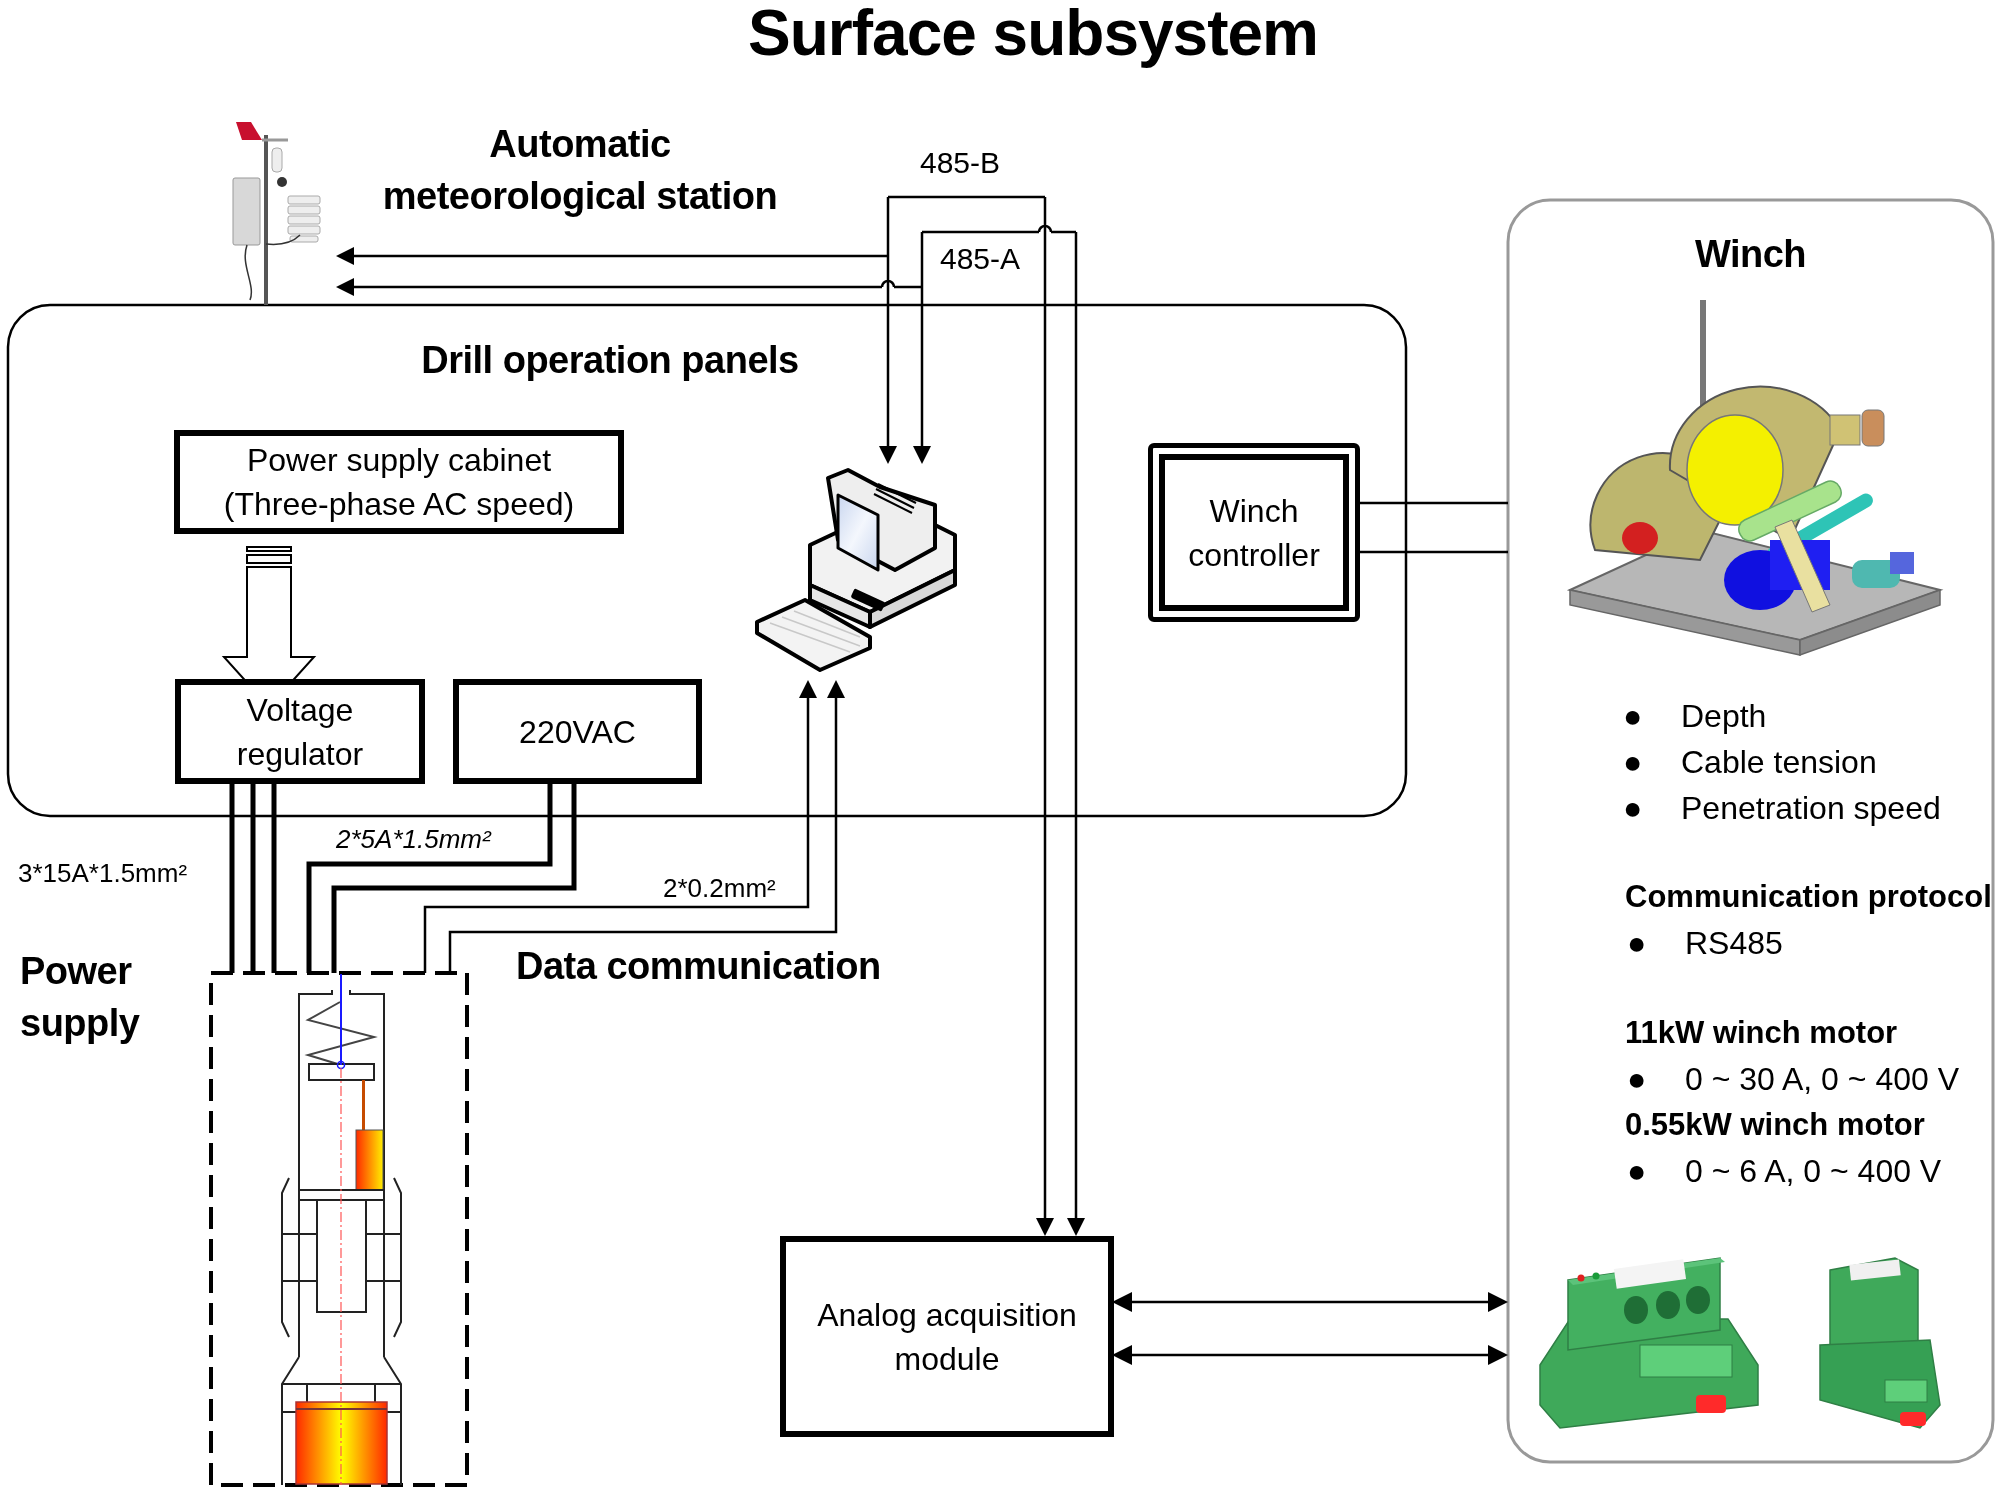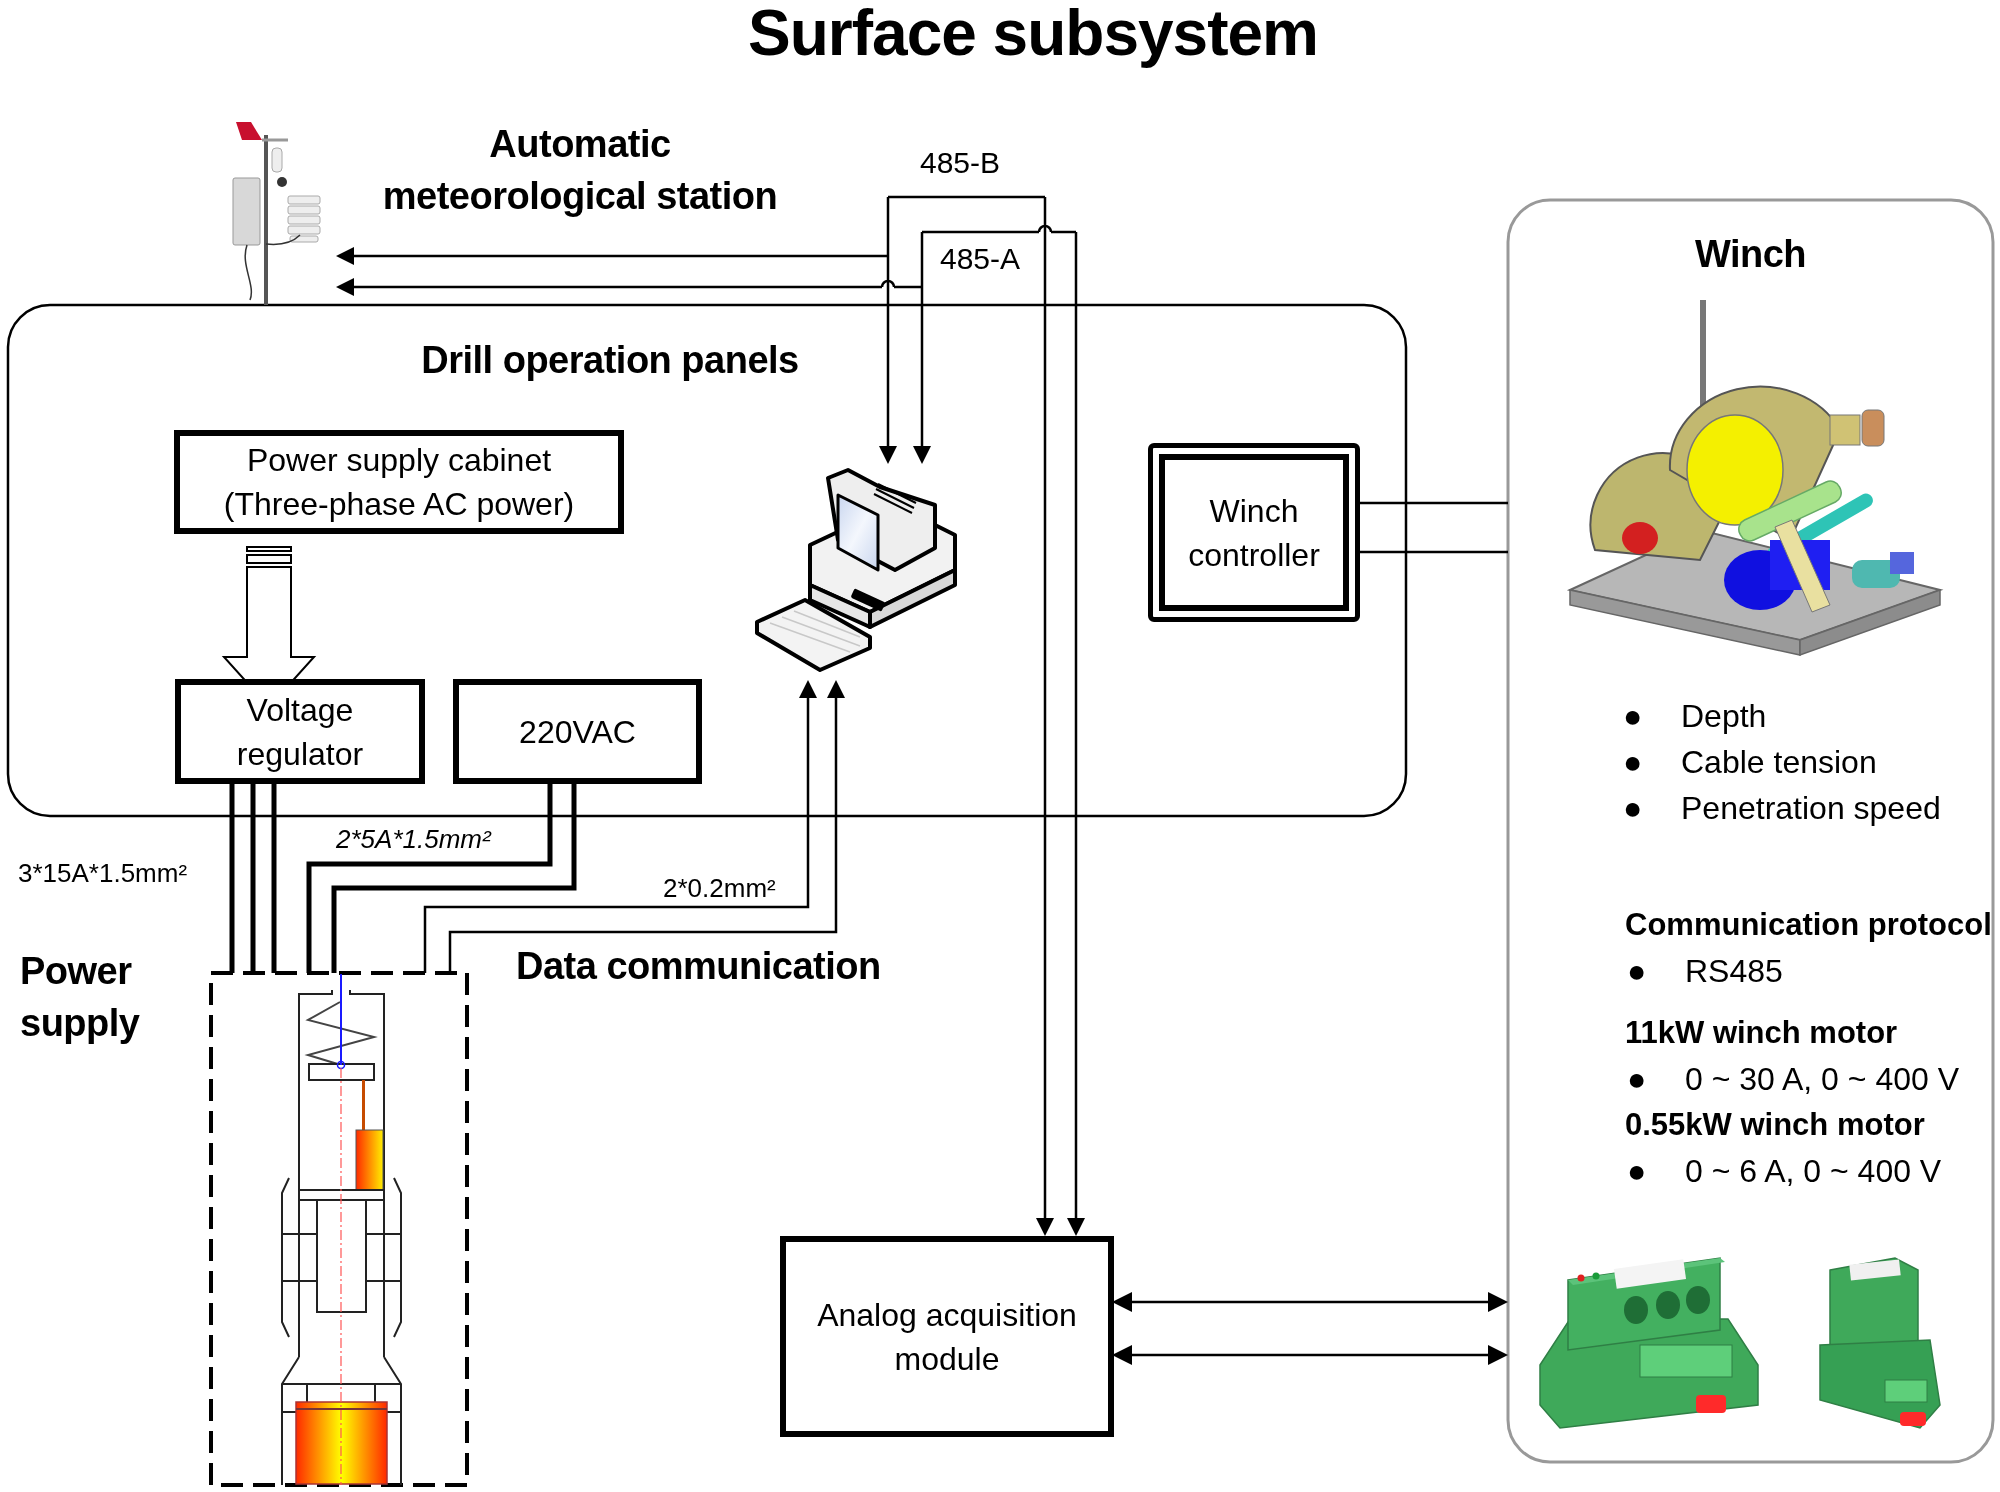--- a/index.html
+++ b/index.html
@@ -226,21 +226,21 @@
 </div>
 
 <div class="abs" style="left:920px; top:146px; font-size:30px;">485-B</div>
 <div class="abs" style="left:940px; top:242px; font-size:30px;">485-A</div>
 
 <div class="abs bold-label" style="left:380px; top:334px; width:460px;">Drill operation panels</div>
 
 <div class="box" style="left:174px; top:430px; width:450px; height:104px;">
   <div>
     <div>Power supply cabinet</div>
-    <div>(Three-phase AC power)</div>
+    <div>(Three-phase AC speed)</div>
   </div>
 </div>
 
 <div class="box" style="left:175px; top:679px; width:250px; height:105px;">
   <div>
     <div>Voltage</div>
     <div>regulator</div>
   </div>
 </div>
 
@@ -275,21 +275,21 @@
 </div>
 
 <div class="abs bold-label" style="left:1508px; top:228px; width:485px;">Winch</div>
 
 <div class="abs panel-text" style="left:1580px; top:693px;">
   <div><span class="bul">●</span><span>Depth</span></div>
   <div><span class="bul">●</span><span>Cable tension</span></div>
   <div><span class="bul">●</span><span>Penetration speed</span></div>
 </div>
 
-<div class="abs panel-text" style="left:1584px; top:902px;">
+<div class="abs panel-text" style="left:1584px; top:874px;">
   <div class="panel-head">Communication protocol</div>
   <div><span class="bul">●</span><span>RS485</span></div>
 </div>
 
 <div class="abs panel-text" style="left:1584px; top:1010px;">
   <div class="panel-head">11kW winch motor</div>
   <div><span class="bul">●</span><span>0 ~ 30 A, 0 ~ 400 V</span></div>
   <div class="panel-head">0.55kW winch motor</div>
   <div><span class="bul">●</span><span>0 ~ 6 A, 0 ~ 400 V</span></div>
 </div>

